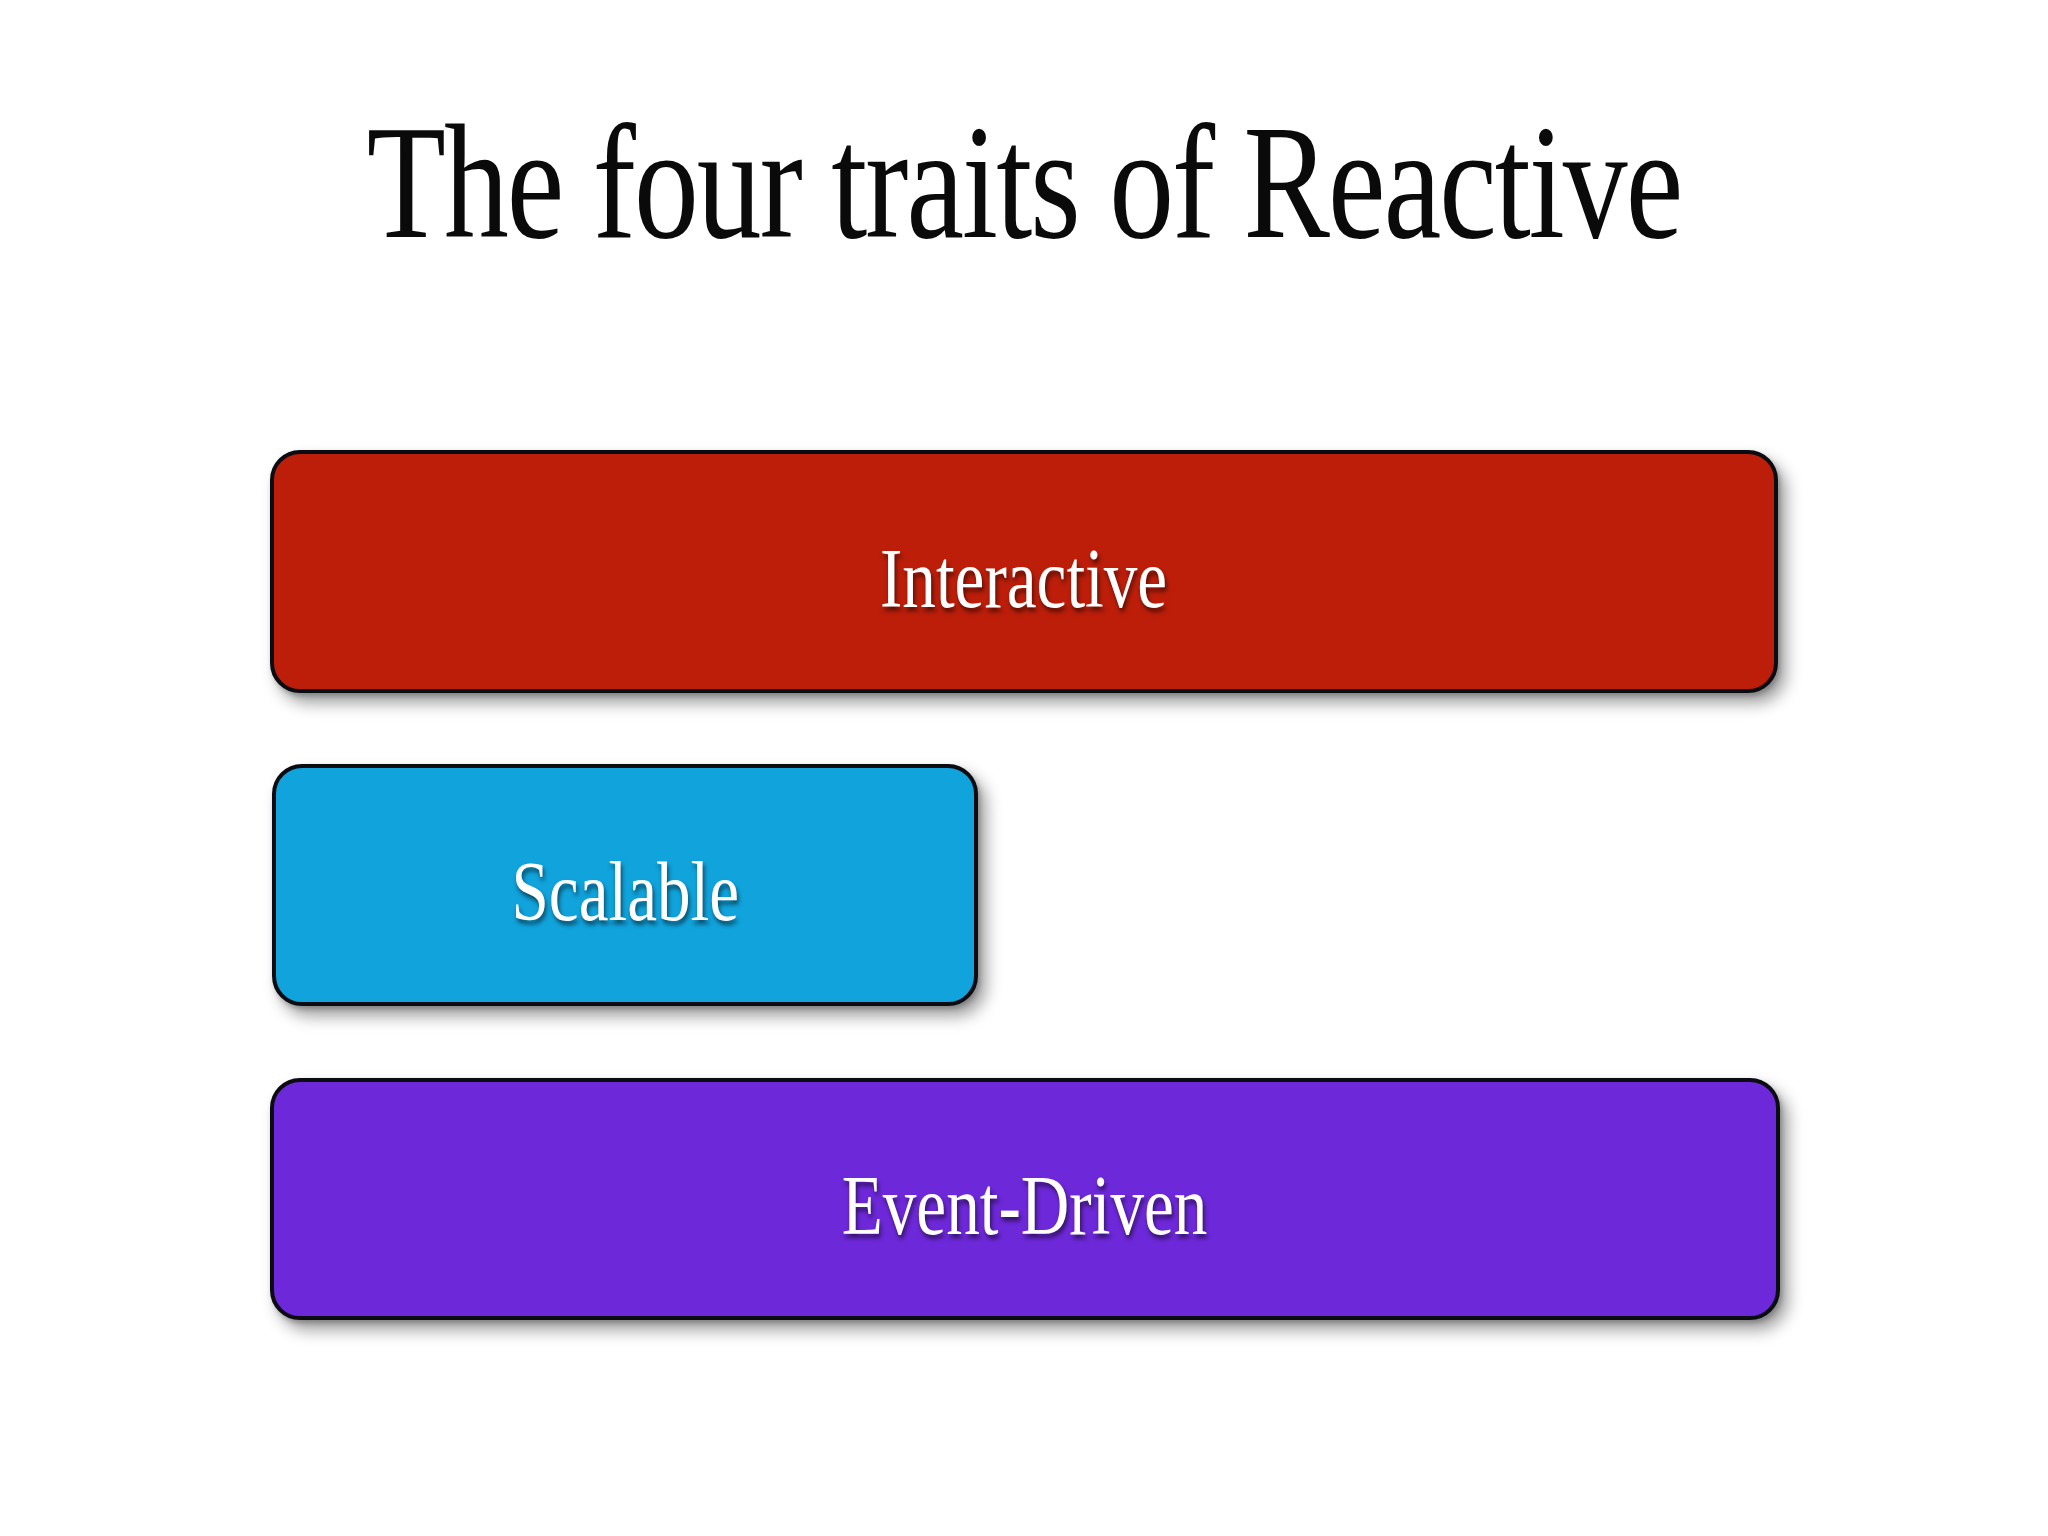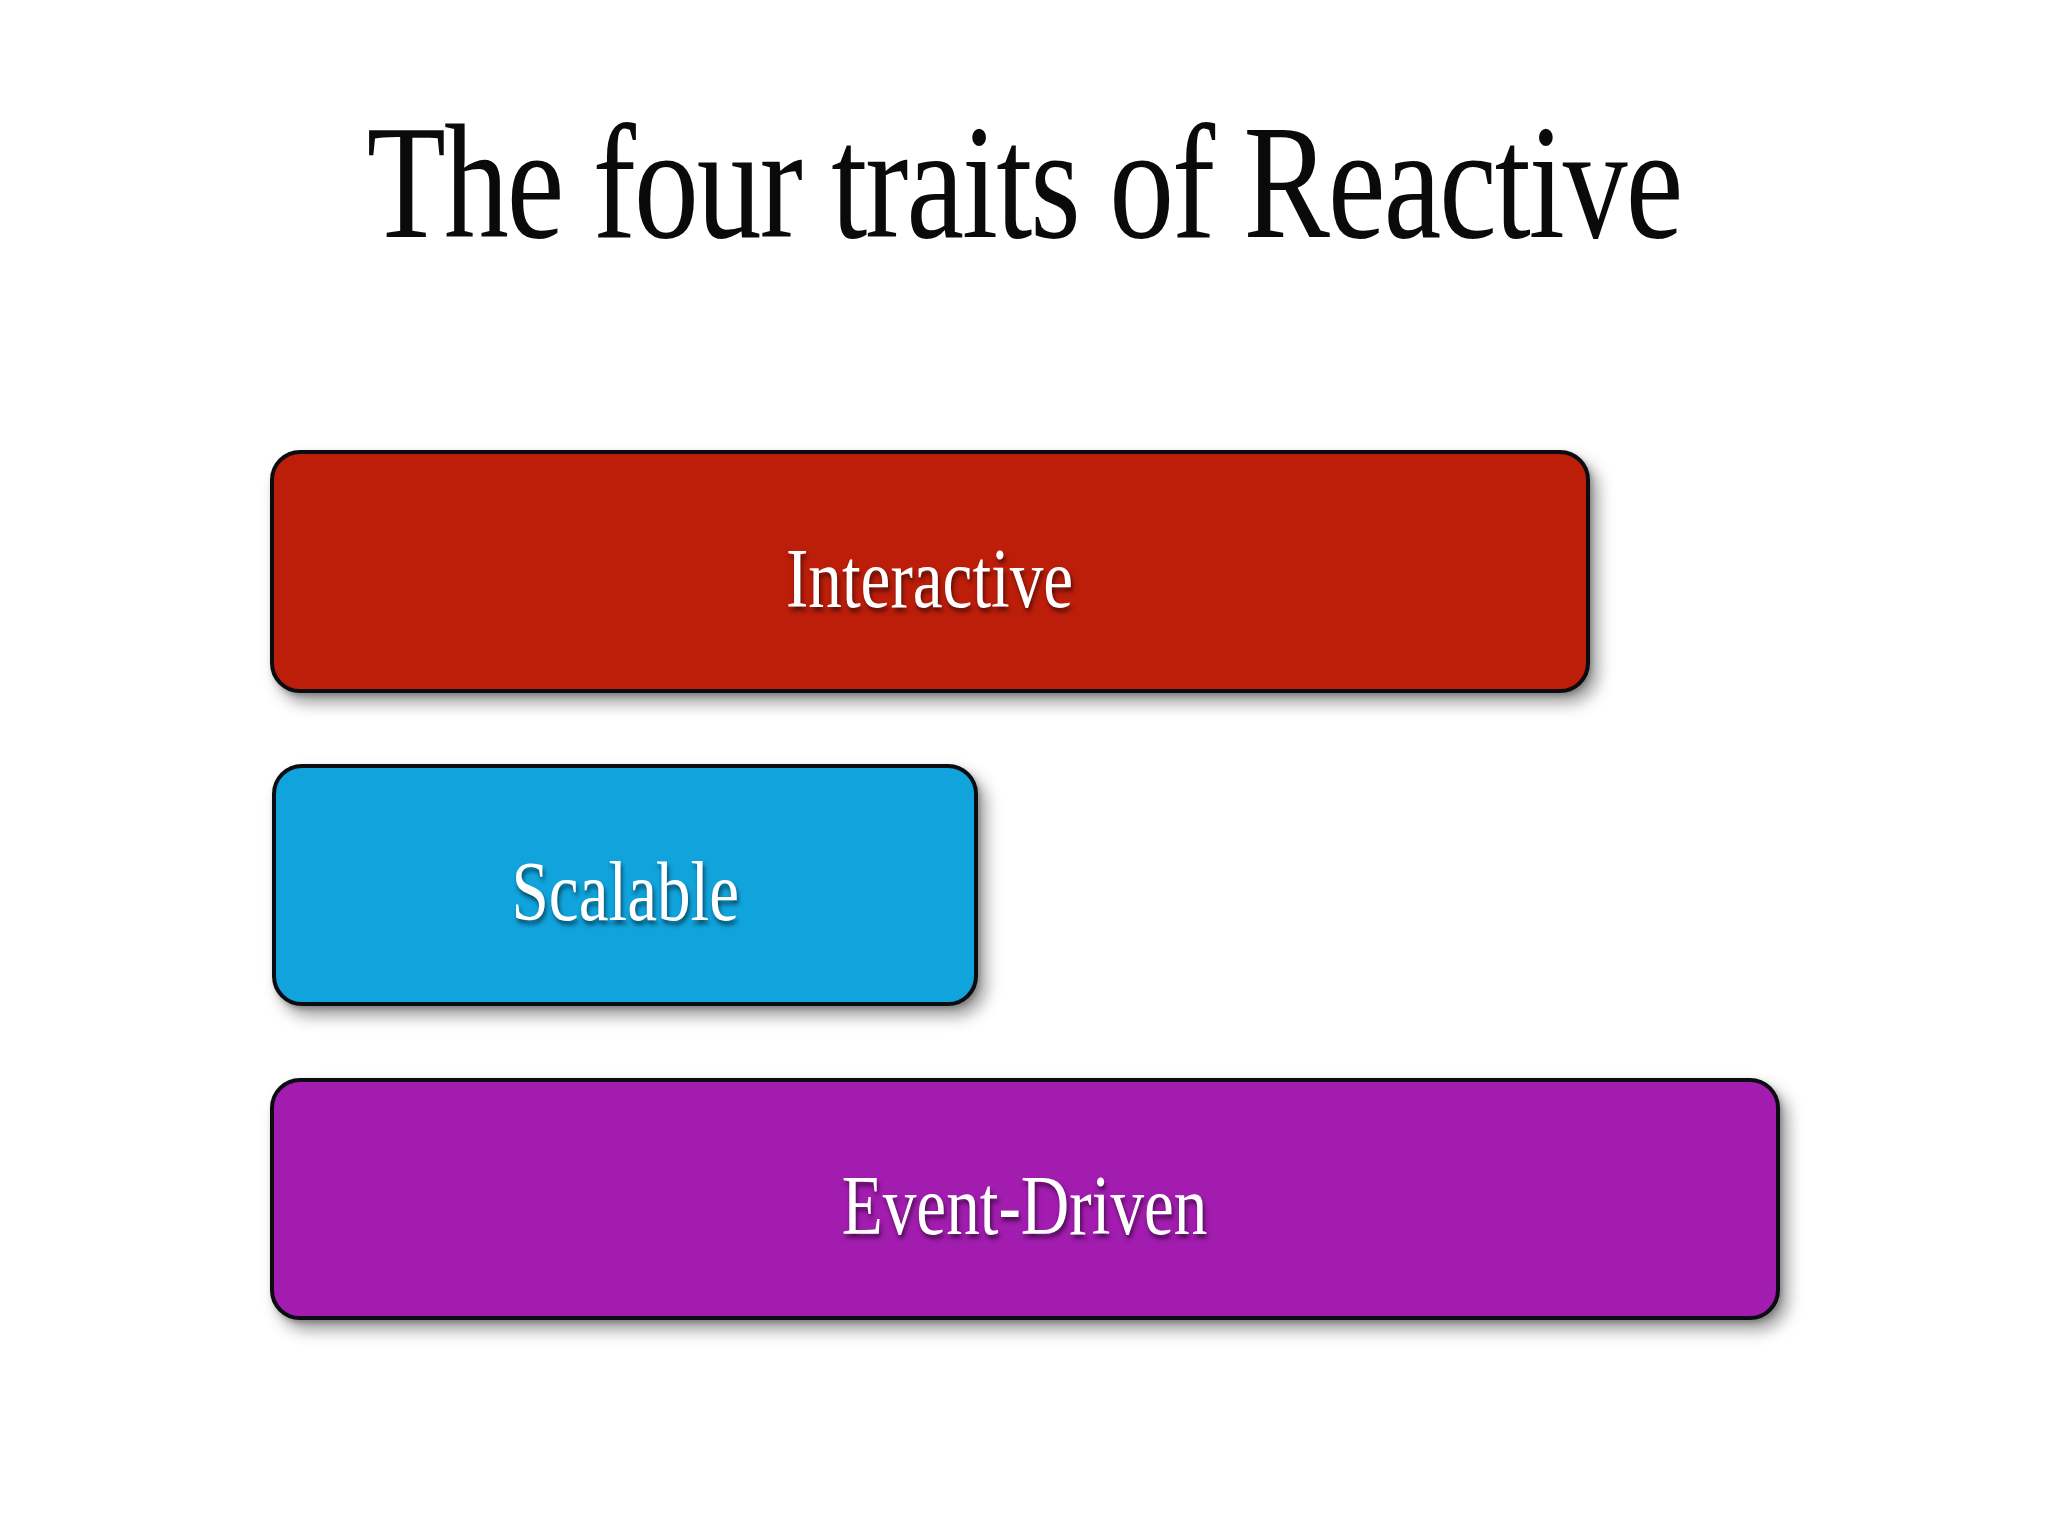--- a/index.html
+++ b/index.html
@@ -47,37 +47,37 @@
     font-weight: 400;
     line-height: 1;
     white-space: nowrap;
     transform: scaleX(0.8);
     transform-origin: center center;
     margin-top: 14px;
     text-shadow: 2px 4px 5px rgba(0,0,0,0.55);
   }
   .box-interactive {
     left: 270px; top: 450px;
-    width: 1320px; height: 243px;
+    width: 1508px; height: 243px;
     background: #bc1e0a;
   }
   .box-scalable {
     left: 272px; top: 764px;
     width: 706px; height: 242px;
     background: #10a3dc;
   }
   .box-resilient {
     left: 1066px; top: 762px;
     width: 709px; height: 240px;
     background: #0f86ae;
   }
   .box-event-driven {
     left: 270px; top: 1078px;
     width: 1510px; height: 242px;
-    background: #a21caf;
+    background: #6d28d9;
   }
 </style>
 </head>
 <body>
 
 <div class="slide">
 
   <h1 class="title">The four traits of Reactive</h1>
 
   <div class="box box-interactive">

